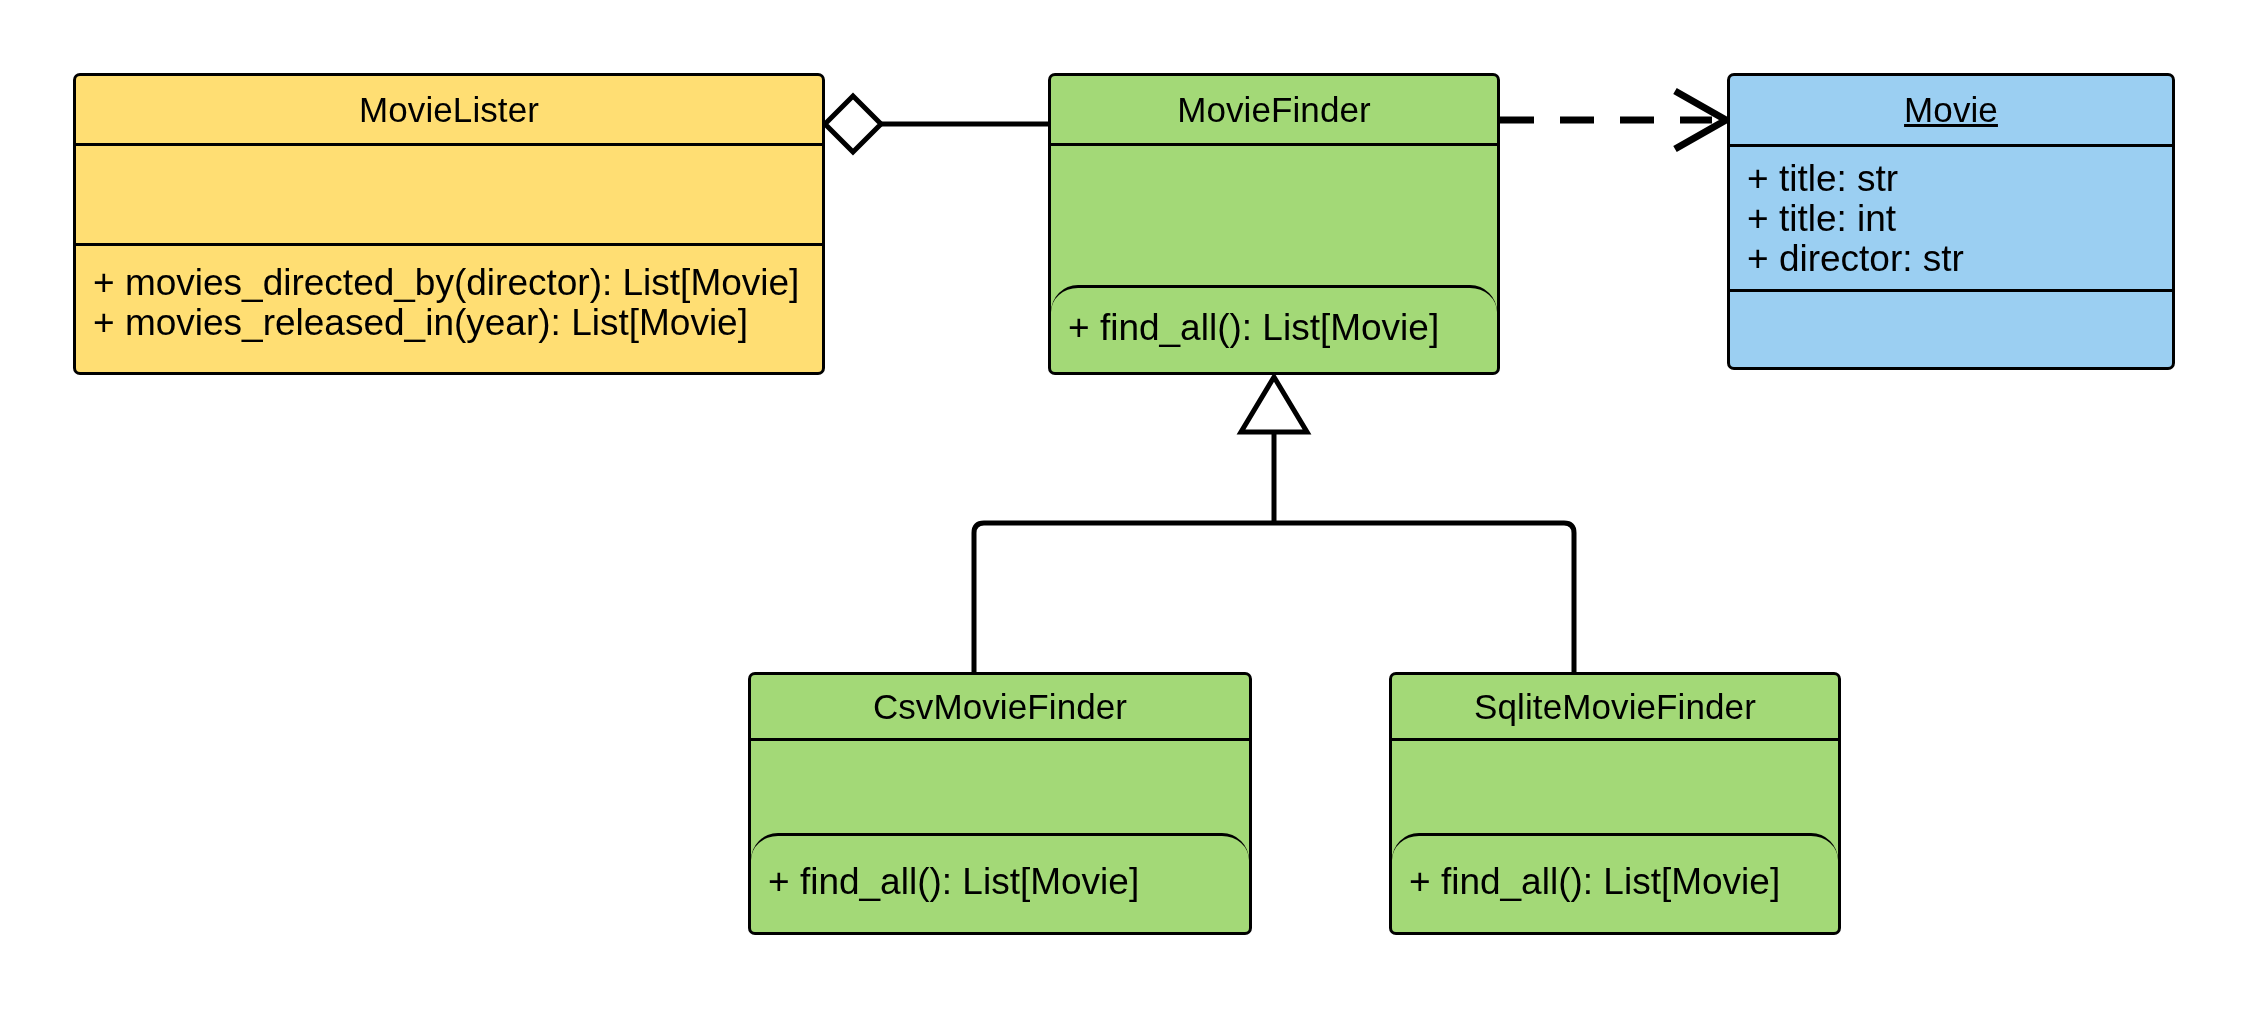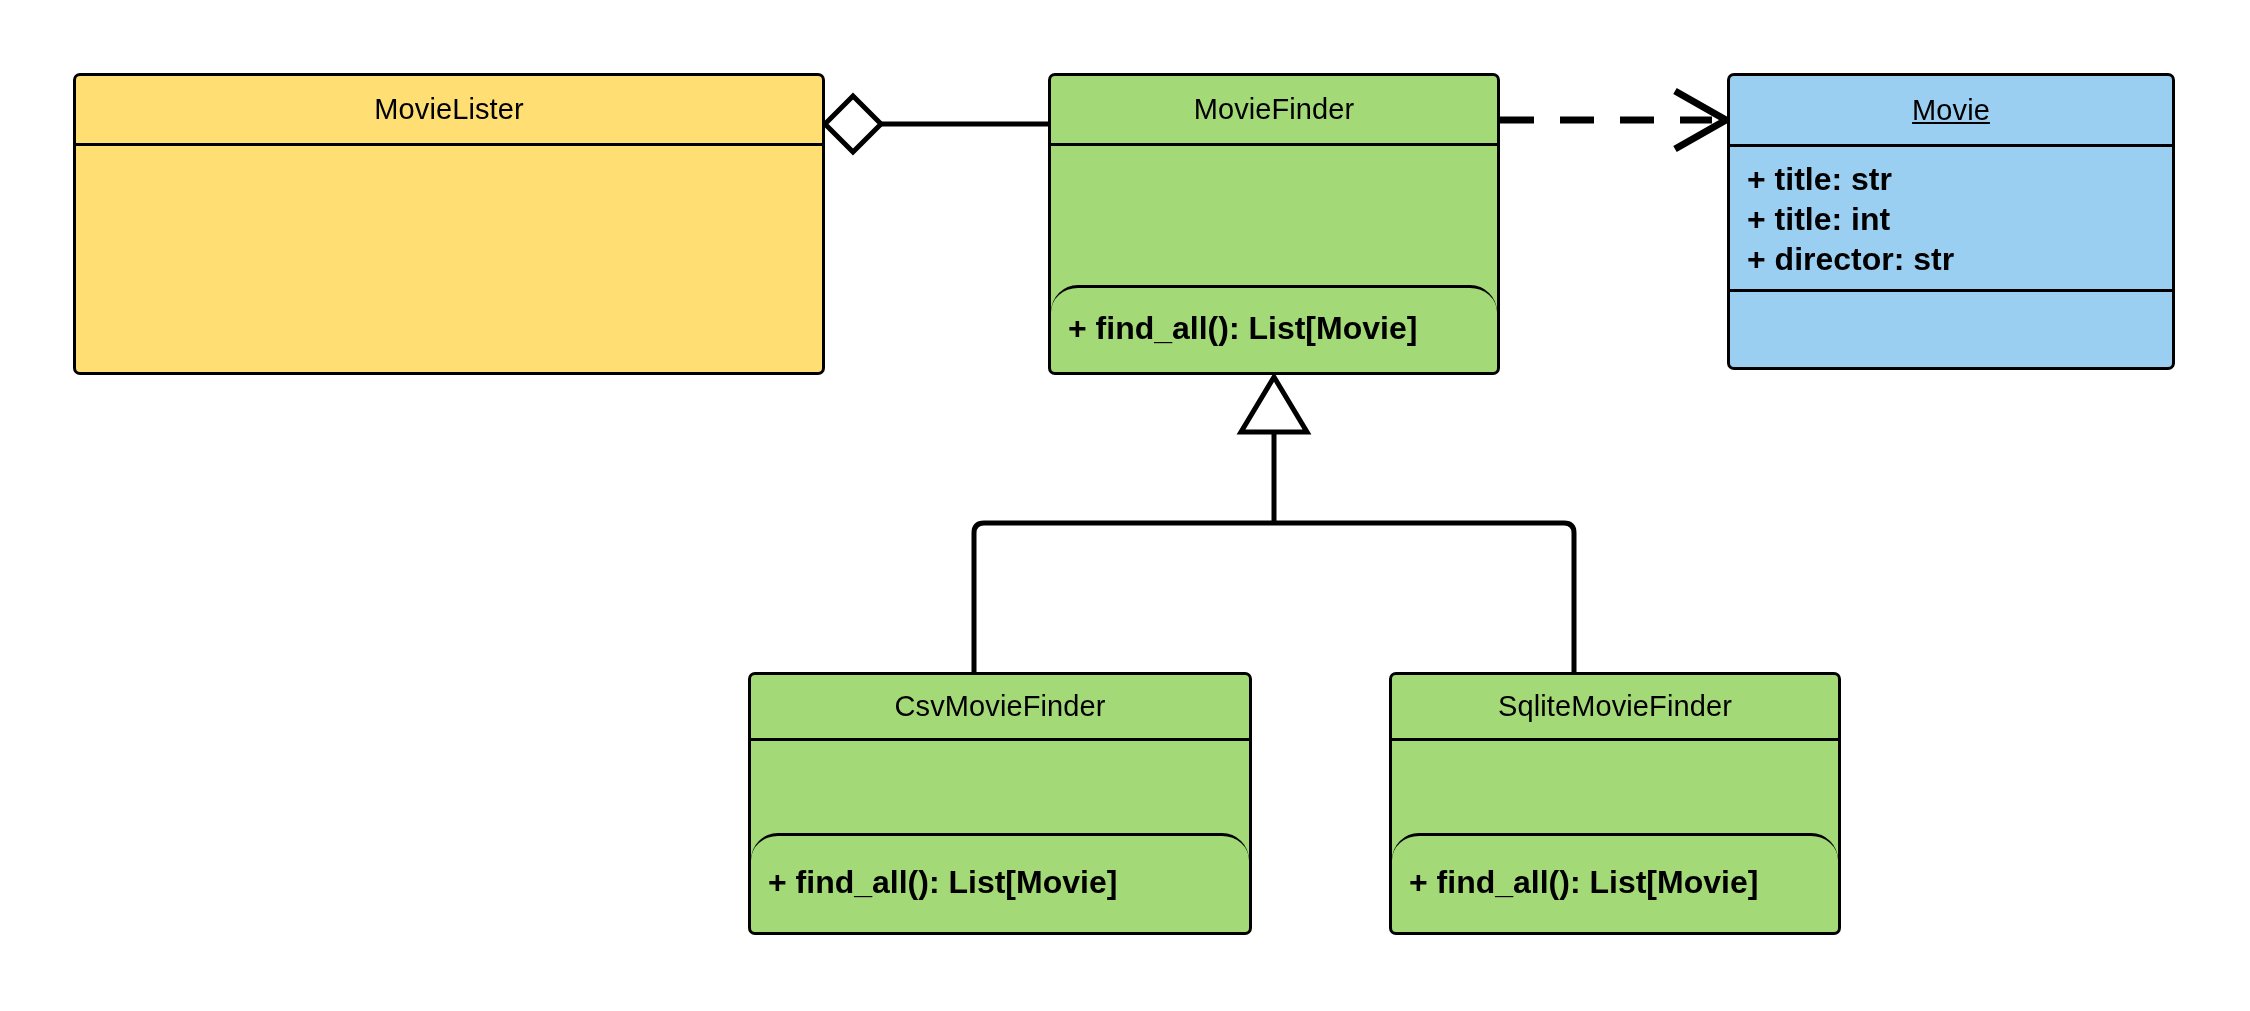--- a/index.html
+++ b/index.html
@@ -67,33 +67,32 @@
     box-sizing: border-box;
     position: relative;
   }
   .compartment + .compartment {
     border-top: 3px solid #000000;
   }
   .cls-name {
     display: flex;
     align-items: center;
     justify-content: center;
-    font-size: 29px;
+    font-size: 35px;
     color: #000000;
     letter-spacing: 0.1px;
   }
   .cls-members {
     padding: 9px 17px 0 17px;
   }
   .member {
-    font-size: 32px;
+    font-size: 37px;
     line-height: 40px;
     color: #000000;
     white-space: nowrap;
-    font-weight: bold;
   }
   .cls-members.center-v {
     display: flex;
     flex-direction: column;
     justify-content: center;
     padding-top: 0;
     padding-bottom: 4px;
     border-radius: 27px;
   }
   .empty-compartment { }
@@ -124,20 +123,24 @@
 
       <path class="edge-line" d="M 974 672 L 974 533 Q 974 523 984 523 L 1564 523 Q 1574 523 1574 533 L 1574 672"></path>
 
       <polygon class="shape-hollow" points="1274,377 1307,432 1241,432"></polygon>
     </g>
   </svg>
 
   <div class="uml-class" style="left:73px; top:73px; width:752px; height:302px; background:#FFDE73;">
     <div class="compartment cls-name" style="height:67px;">MovieLister</div>
     <div class="compartment cls-members empty-compartment" style="height:100px;"></div>
+    <div class="compartment cls-members" style="flex:1 1 auto; padding-top:17px;">
+      <div class="member">+ movies_directed_by(director): List[Movie]</div>
+      <div class="member">+ movies_released_in(year): List[Movie]</div>
+    </div>
   </div>
 
   <div class="uml-class" style="left:1048px; top:73px; width:452px; height:302px; background:#A3D977;justify-content:flex-end;">
     <div class="compartment cls-name" style="height:67px;">MovieFinder</div>
     <div class="compartment cls-members empty-compartment" style="height:142px;"></div>
     <div class="compartment cls-members center-v" style="flex:1 1 auto;">
       <div class="member">+ find_all(): List[Movie]</div>
     </div>
   </div>
 

